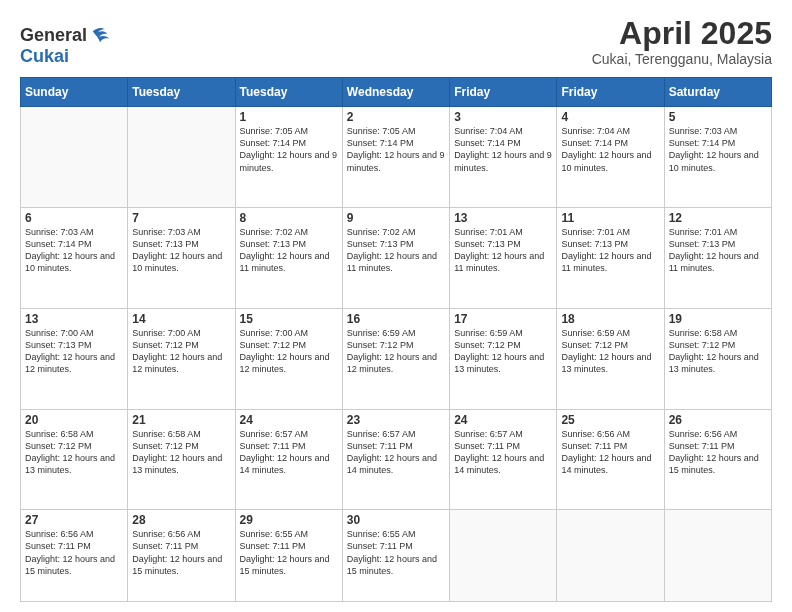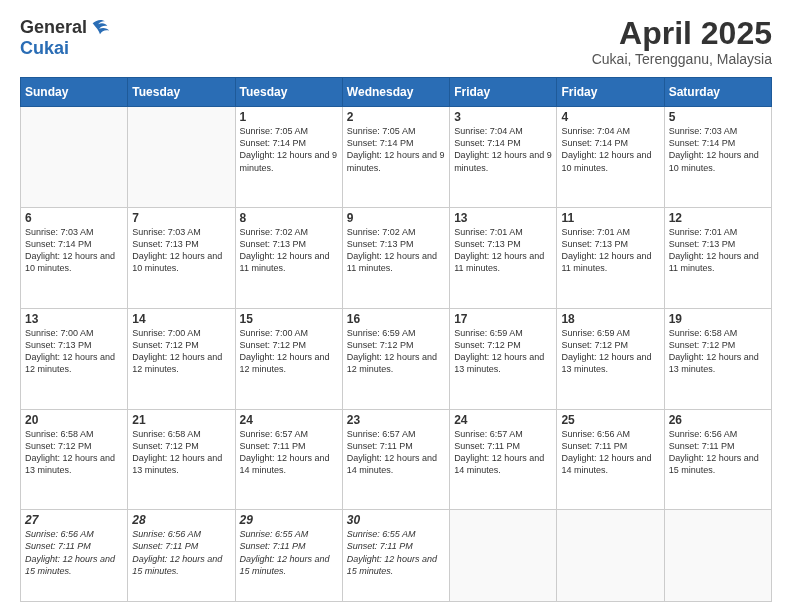--- a/index.html
+++ b/index.html
@@ -13,21 +13,21 @@
     .page {
       width: 792px;
       height: 612px;
       padding: 16px 20px 10px 20px;
       display: flex;
       flex-direction: column;
     }
     .header {
       display: flex;
       justify-content: space-between;
-      align-items: flex-start;
+      align-items: flex-end;
       margin-bottom: 10px;
     }
     .logo {
       display: flex;
       flex-direction: column;
       align-items: flex-start;
     }
     .logo-text {
       display: flex;
       align-items: center;
@@ -96,21 +96,20 @@
       display: block;
       margin-bottom: 1px;
     }
     .day-info {
       font-size: 9px;
       color: #333;
       line-height: 1.35;
     }
     .last-row td {
       height: 80px;
-      font-style: italic;
     }
   </style>
 </head>
 <body>
 
 <div class="page">
   <div class="header">
     <div class="logo">
       <div class="logo-text">
         <span class="logo-general">General</span>

